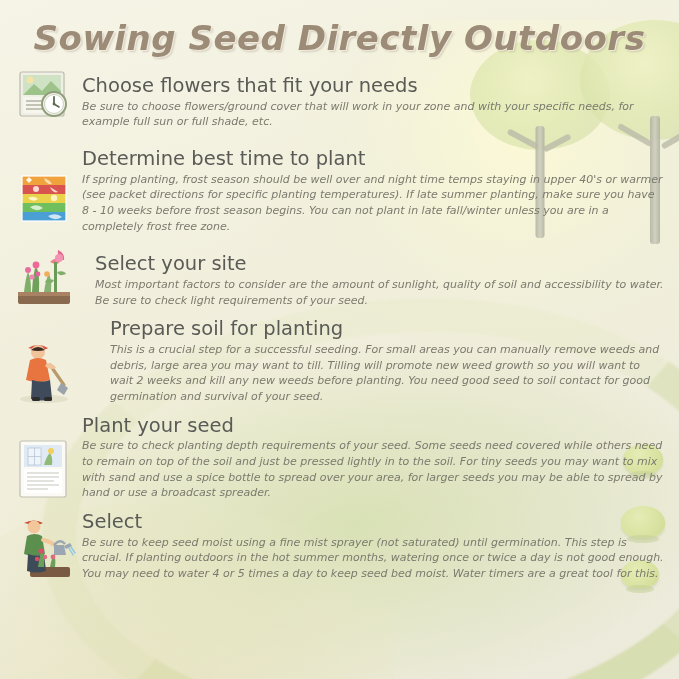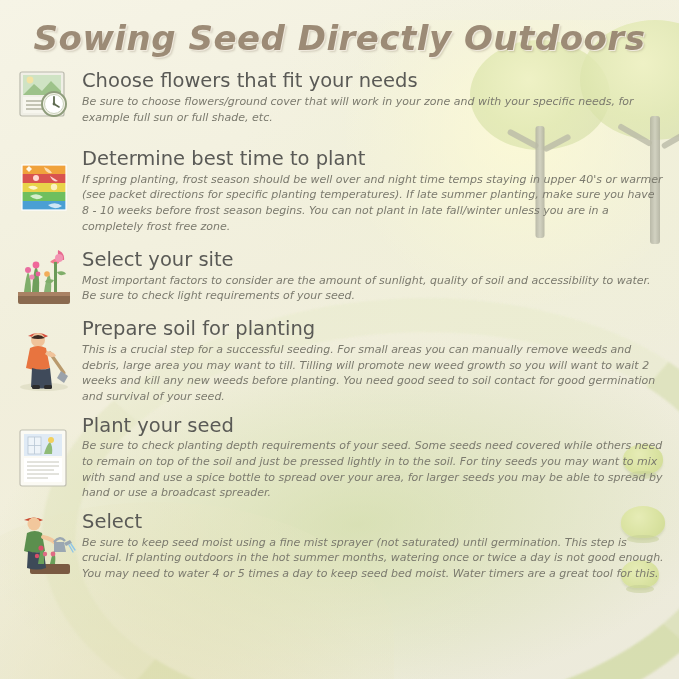--- a/index.html
+++ b/index.html
@@ -144,21 +144,21 @@
   }
   
   .steps {
     position: absolute;
     top: 64px;
     left: 0;
     width: 679px;
   }
   .step {
     display: flex;
-    align-items: center;
+    align-items: flex-end;
     padding: 0 14px 0 14px;
     margin-bottom: 8px;
   }
   .step-icon {
     width: 62px;
     min-width: 62px;
     height: 66px;
     margin-right: 6px;
     position: relative;
   }
@@ -179,22 +179,22 @@
     font-style: italic;
     font-size: 11px;
     line-height: 1.42;
     color: #7b7a6e;
     margin: 0;
     max-width: 600px;
   }
   
   #step-1 { margin-top: 0px; }
   #step-2 { margin-top: 16px; }
-  #step-3 { margin-top: 6px; }
-  #step-4 { margin-top: 4px; }
+  #step-3 { margin-top: 6px; gap: 13px; }
+  #step-4 { margin-top: 4px; gap: 28px; }
   #step-5 { margin-top: 6px; padding-left: 14px; }
   #step-6 { margin-top: 6px; }
 
   
   svg.icon-art { display: block; width: 62px; height: 66px; }
 </style>
 </head>
 <body>
 
 <div id="poster">

